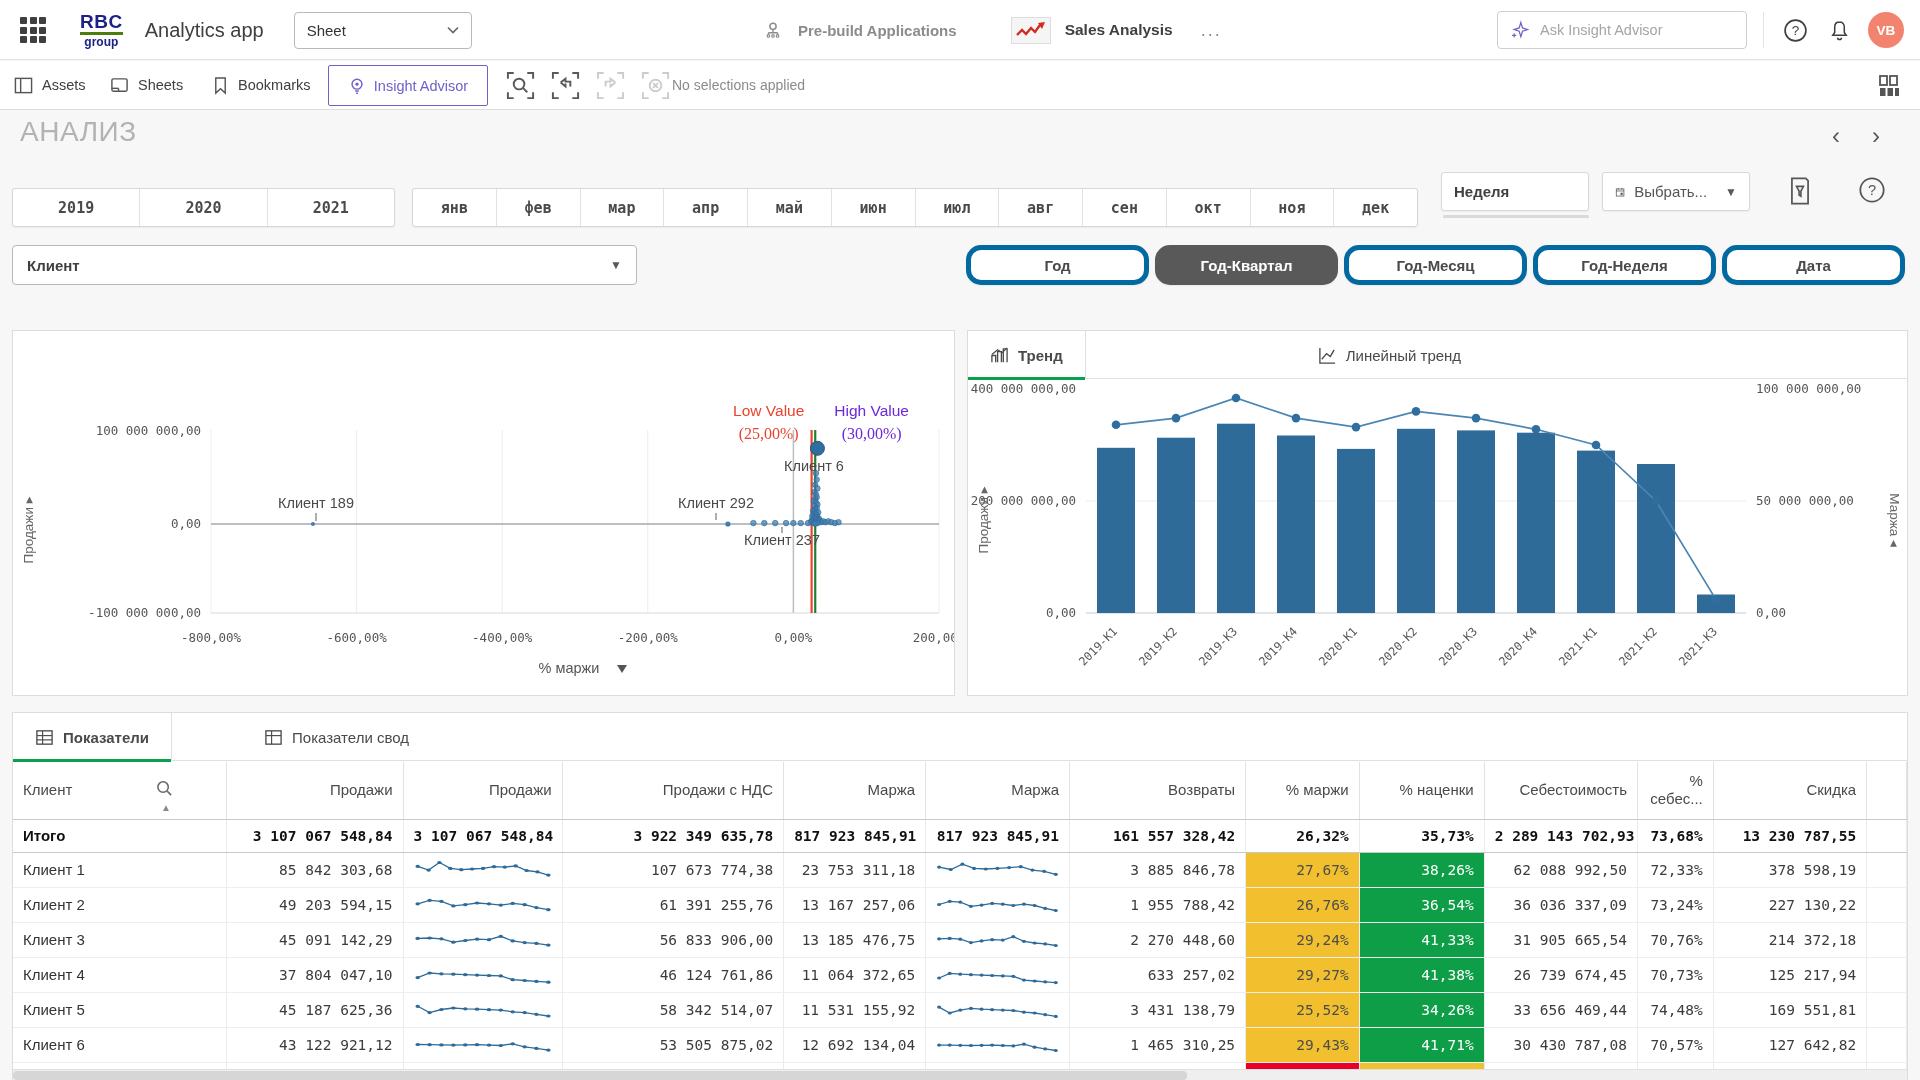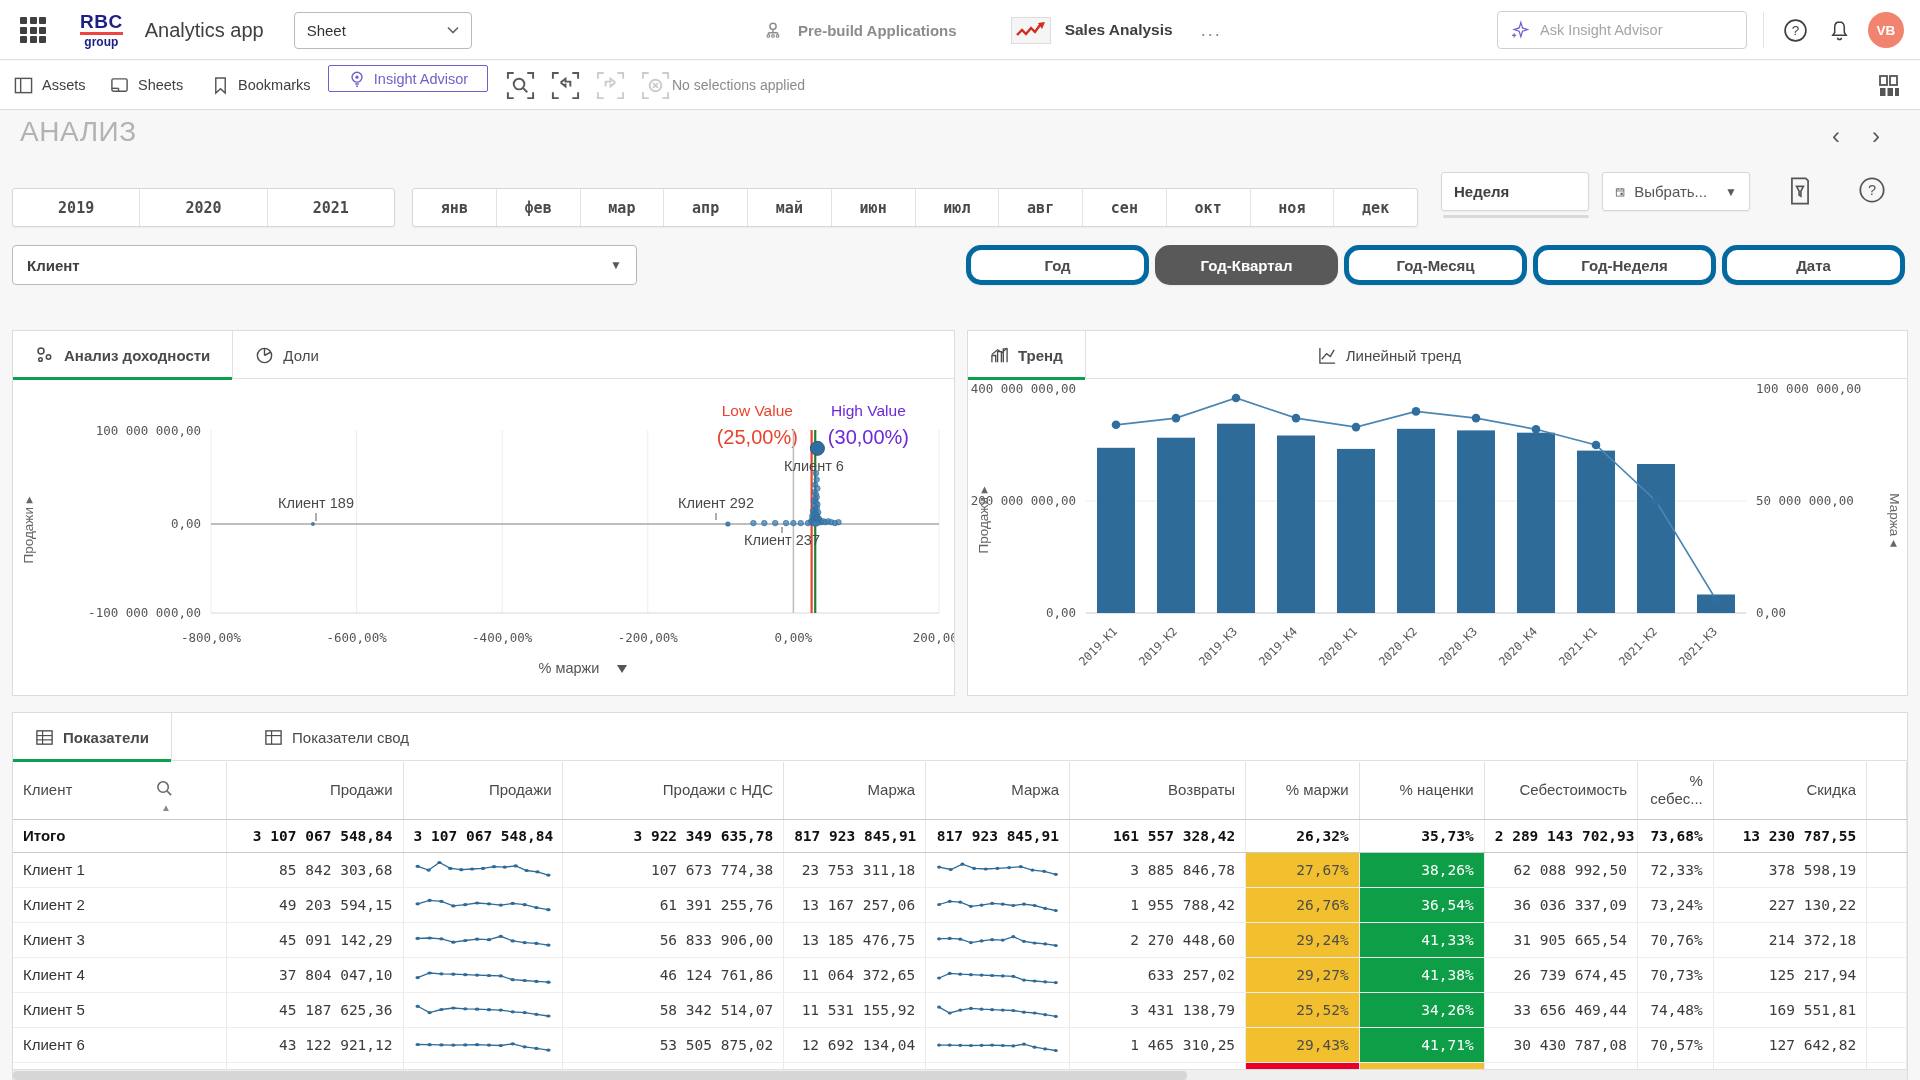--- a/index.html
+++ b/index.html
@@ -9,41 +9,41 @@
   *{box-sizing:border-box}
   body{margin:0;background:#e9e9e9;font-family:var(--ui)}
   .stage{position:relative;width:1920px;height:1080px;background:#f7f7f7;overflow:hidden}
 
   
   .hdr{position:absolute;top:0;left:0;width:1920px;height:60px;background:#fff;border-bottom:1px solid #e2e2e2}
   .hdr-left{position:absolute;left:0;top:0;height:60px;display:flex;align-items:center}
   .waffle{margin-left:20px;width:26px;height:26px;display:grid;grid-template-columns:repeat(3,7px);grid-template-rows:repeat(3,7px);gap:2.5px}
   .waffle i{background:#3f3f3f;border-radius:1px}
   .logo{margin-left:34px;color:#1d2087;text-align:center;line-height:1}
-  .logo .l1{font-size:19px;font-weight:800;letter-spacing:.5px;border-bottom:3px solid #ef4444;padding-bottom:1px}
+  .logo .l1{font-size:19px;font-weight:800;letter-spacing:.5px;border-bottom:3px solid #4d7c0f;padding-bottom:1px}
   .logo .l2{font-size:12px;font-weight:700;margin-top:1px}
   .app-title{margin-left:22px;font-size:20px;color:#404040}
   .sheet-select{margin-left:30px;width:178px;height:37px;border:1px solid #b9b9b9;border-radius:4px;display:flex;align-items:center;padding:0 12px;font-size:15px;color:#333;background:#fff}
   .sheet-select .grow{flex:1}
   .hdr-center{position:absolute;left:762px;top:0;height:60px;display:flex;align-items:center;gap:14px}
   .prebuild{display:flex;align-items:center;gap:8px;color:#8c8c8c;font-size:15px;font-weight:600}
   .thumb{width:40px;height:27px;background:#f5f5f5;border:1px solid #ddd;display:flex;align-items:center;justify-content:center;margin-left:40px}
   .sales-analysis{font-size:15.5px;color:#404040;font-weight:600}
   .more-dots{color:#8c8c8c;font-size:18px;letter-spacing:2px;margin-left:14px}
   .hdr-right{position:absolute;right:0;top:0;height:60px;display:flex;align-items:center}
   .ask{width:250px;height:38px;border:1px solid #cfcfcf;border-radius:4px;display:flex;align-items:center;gap:10px;padding:12px 12px;background:#fff}
   .ask .ph{color:#a5a5a5;font-size:14.5px}
   .vdiv{width:1px;height:36px;background:#e3e3e3;margin:0 16px}
   .icon-btn{width:30px;height:30px;display:flex;align-items:center;justify-content:center;margin-right:14px}
   .avatar{width:36px;height:36px;border-radius:50%;background:#f1836f;color:#fff;font-size:13.5px;font-weight:700;display:flex;align-items:center;justify-content:center;margin-right:16px}
 
   
   .tbar{position:absolute;top:61px;left:0;width:1920px;height:49px;background:#fff;border-bottom:1px solid #dcdcdc}
   .tb-item{position:absolute;top:0;height:48px;display:flex;align-items:center;gap:9px;font-size:14.5px;color:#404040}
-  .ia-box{position:absolute;left:328px;top:4px;width:160px;height:27px;border:1px solid #6e62c9;border-radius:2px;display:flex;align-items:center;justify-content:center;gap:8px;color:#6e62c9;font-size:14.5px}
+  .ia-box{position:absolute;left:328px;top:4px;width:160px;height:41px;border:1px solid #6e62c9;border-radius:2px;display:flex;align-items:center;justify-content:center;gap:8px;color:#6e62c9;font-size:14.5px}
   .sel-ic{position:absolute;top:9px;width:31px;height:31px}
   .nosel{position:absolute;left:672px;top:0;height:48px;display:flex;align-items:center;color:#8b8b8b;font-size:14px}
   .grid-ic{position:absolute;right:18px;top:12px}
 
   
   .sheet-title{position:absolute;top:116px;left:20px;font-size:28px;color:#b3b3b3;letter-spacing:.5px}
   .nav-arrow{position:absolute;top:124px;font-size:24px;color:#595959;cursor:pointer;line-height:1}
 
   
   .seg{position:absolute;top:188px;height:39px;display:flex;background:#fff;border:1px solid #d7d7d7;border-radius:3px;box-shadow:0 1px 2px rgba(0,0,0,.05)}
@@ -61,21 +61,21 @@
 
   
   .card{position:absolute;background:#fff;border:1px solid #dcdcdc}
   .tabbar{position:absolute;top:0;left:0;right:0;height:48px;border-bottom:1px solid #e0e0e0;display:flex}
   .ctab{display:flex;align-items:center;gap:9px;padding:0 22px;height:48px;font-size:15px;color:#4a4a4a;position:relative;cursor:pointer}
   .ctab.sel{font-weight:700;border-right:1px solid #e0e0e0}
   .ctab.sel::after{content:"";position:absolute;left:0;right:0;bottom:-1px;height:3px;background:#0aa14e}
   .cardbody{position:absolute;top:49px;left:0;right:0;bottom:0}
   .legend{position:absolute;top:68px;right:45px;display:flex;gap:30px;text-align:center;font-size:15.5px;line-height:1.5}
   .leg-low{color:#e8432d}.leg-high{color:#6d28d9}
-  .legend .val{font-family:Liberation Sans, sans-serif;font-size:20px}
+  .legend .val{font-family:Liberation Serif, serif;font-size:16px}
   .ax{font-family:var(--num);font-size:12.5px;fill:#555}
   .axs{font-family:var(--num);font-size:11.5px;fill:#555}
   .lbl{font-family:var(--ui);font-size:14.5px;fill:#4a4a4a}
 
   
   table{border-collapse:collapse;table-layout:fixed;width:100%}
   th{font-weight:400;color:#4a4a4a;font-size:15px;text-align:right;vertical-align:middle;padding:4px 10px;border-right:1px solid #e2e2e2;border-bottom:1px solid #c9c9c9;height:57px;line-height:1.25}
   th.cl{text-align:left;position:relative}
   td{height:33px;border-right:1px solid #ebebeb;border-bottom:1px solid #eeeeee;padding:0 10px;text-align:right;font-family:var(--num);font-size:14.5px;color:#3c3c3c;white-space:nowrap;overflow:hidden}
   td.cl{text-align:left;font-family:var(--ui);font-size:15px;color:#333}
@@ -276,37 +276,20 @@
   </div>
   <div class="grains" id="grains">
       <div>Год</div>
       <div class="sel">Год-Квартал</div>
       <div>Год-Месяц</div>
       <div>Год-Неделя</div>
       <div>Дата</div>
     </div>
 
   <div class="card" style="top:330px;left:12px;width:943px;height:366px">
-    <div class="tabbar">
-      <div class="ctab sel">
-        <svg width="20" height="20" viewBox="0 0 20 20">
-            <circle cx="6" cy="6" r="3" fill="none" stroke="#4a4a4a" stroke-width="1.5"></circle>
-            <circle cx="13.5" cy="12" r="2.2" fill="none" stroke="#4a4a4a" stroke-width="1.5"></circle>
-            <circle cx="5.5" cy="14.5" r="1.8" fill="none" stroke="#4a4a4a" stroke-width="1.5"></circle>
-          </svg>
-        <span>Анализ доходности</span>
-      </div>
-      <div class="ctab">
-        <svg width="19" height="19" viewBox="0 0 20 20">
-            <circle cx="10" cy="10" r="7.5" fill="none" stroke="#4a4a4a" stroke-width="1.5"></circle>
-            <path d="M10 10 L10 2.5 M10 10 L16.5 6.5" stroke="#4a4a4a" stroke-width="1.5"></path>
-          </svg>
-        <span>Доли</span>
-      </div>
-    </div>
     <div class="legend">
       <div class="leg-low">
           <div>Low Value</div>
           <div class="val">(25,00%)</div>
         </div>
       <div class="leg-high">
           <div>High Value</div>
           <div class="val">(30,00%)</div>
         </div>
     </div>

